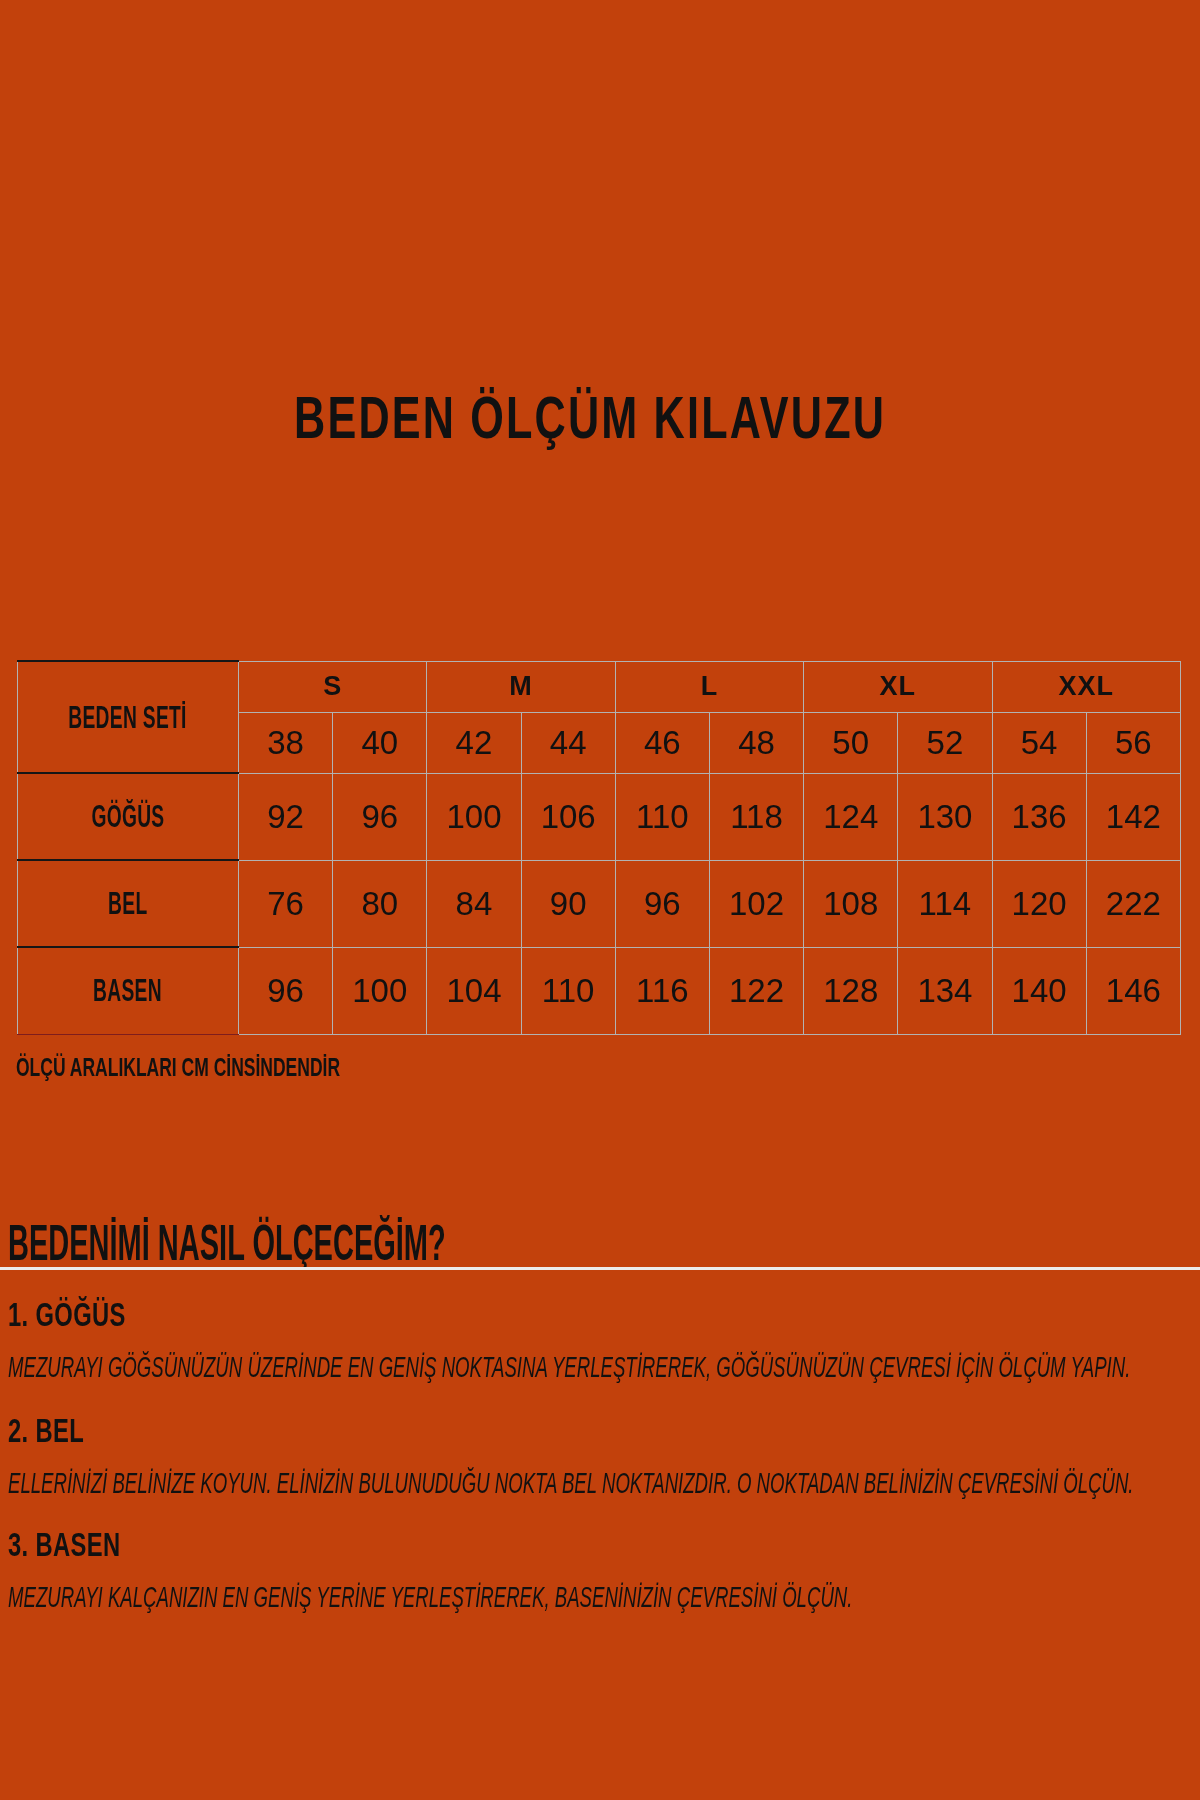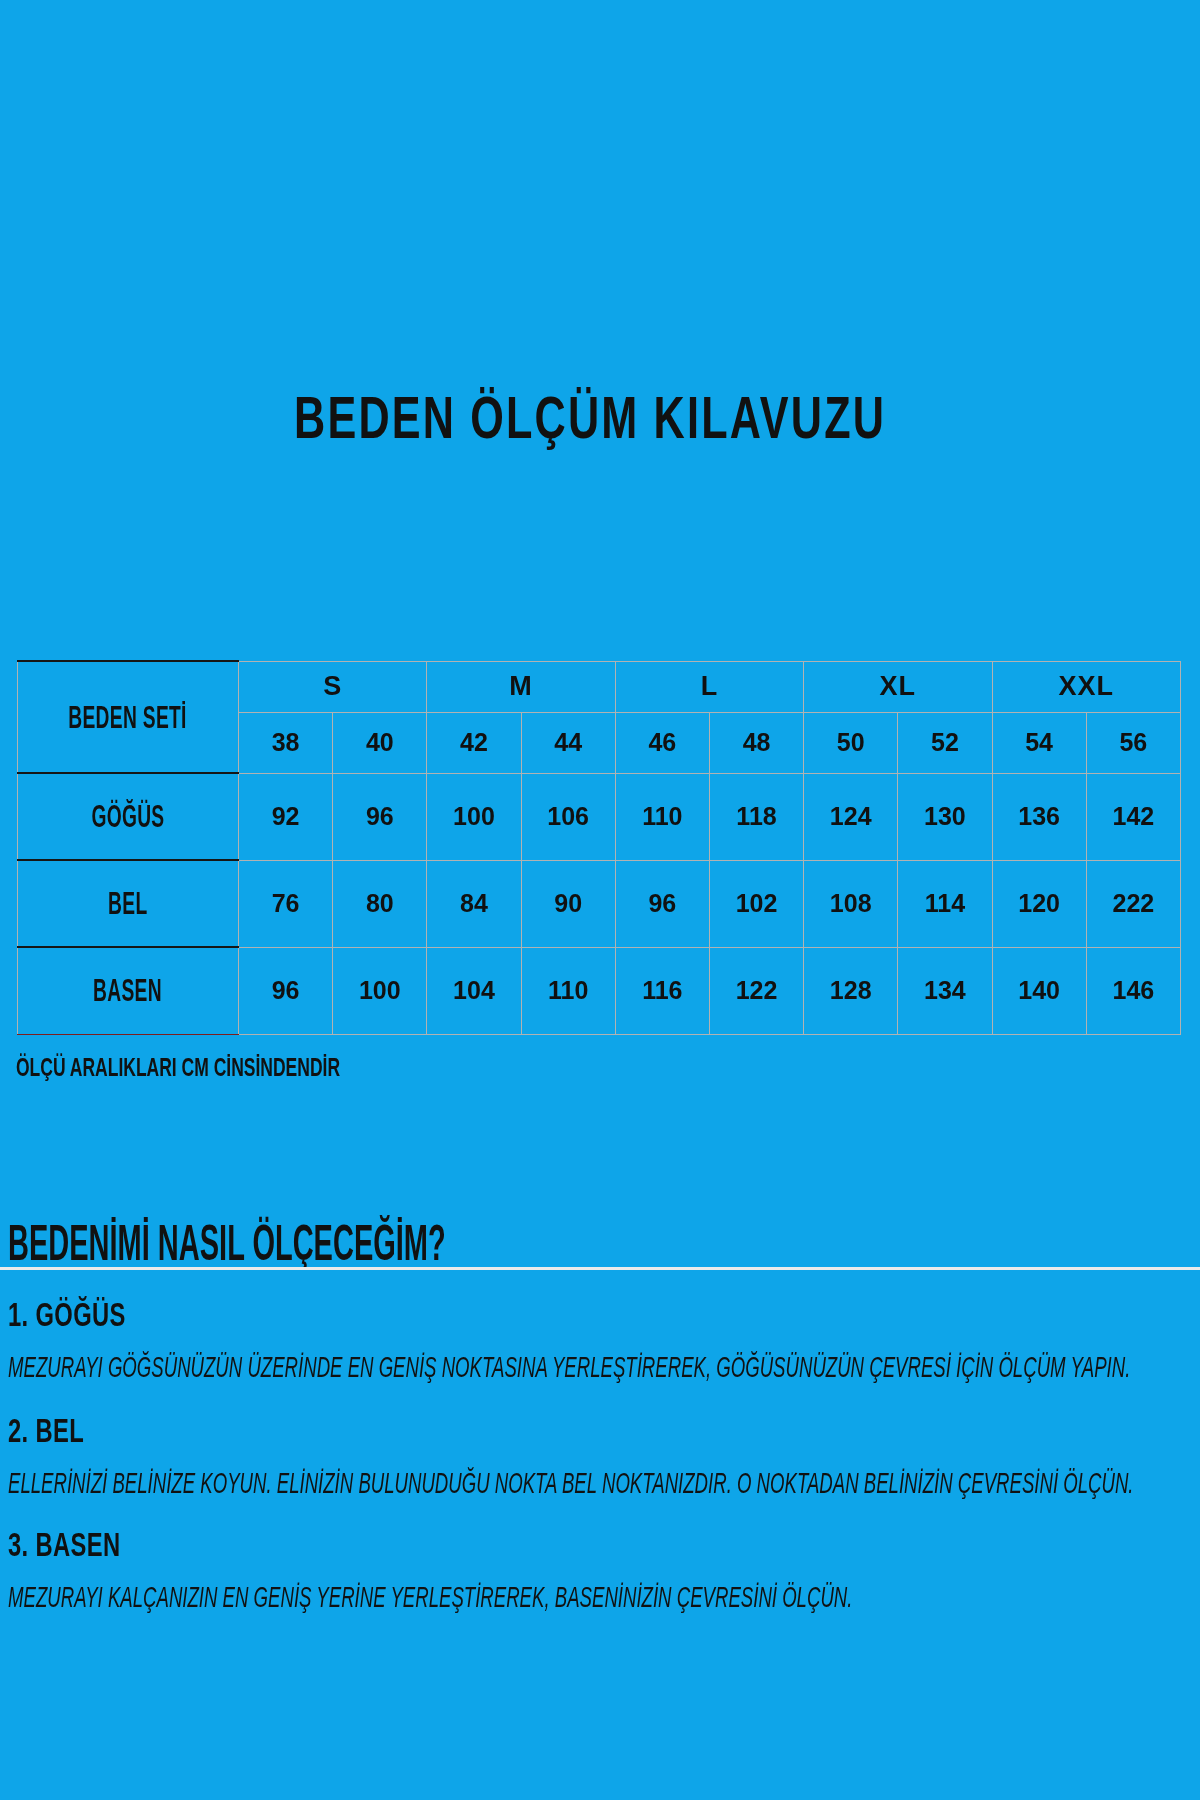--- a/index.html
+++ b/index.html
@@ -2,21 +2,21 @@
 <html><head>
 <meta charset="utf-8">
 <style>
   html, body { margin: 0; padding: 0; overflow: hidden; }
   body {
     width: 1200px; height: 1800px;
     background: #ffffff;
     color: #111111;
     font-family: "Liberation Sans", sans-serif;
   }
-  .page { position: relative; width: 1200px; height: 1800px; background: #0ea5e9; }
+  .page { position: relative; width: 1200px; height: 1800px; background: #c2410c; }
   .abs { position: absolute; }
   .cx { display: inline-block; white-space: nowrap; line-height: 1; }
 
   
   .title { top: 388px; left: 0; width: 1180px; text-align: center; }
   .title .cx {
     font-size: 60px; font-weight: 700; letter-spacing: 3px;
     transform: scaleX(0.72); transform-origin: center;
   }
 
@@ -38,21 +38,21 @@
   }
   .size-table td.label-cell {
     border-top: 2px solid #161616;
     border-bottom: 1px solid #7f1d1d;
     text-align: center;
   }
   .r-group { height: 51px; }
   .r-sizes { height: 61px; }
   .r-meas  { height: 87px; }
   .group-cell { font-size: 27px; font-weight: 700; letter-spacing: 1px; }
-  .num { font-size: 25px; font-weight: 700; }
+  .num { font-size: 33px; font-weight: 400; }
   .cond {
     display: inline-block; white-space: nowrap; line-height: 1;
     font-size: 31px; font-weight: 700; letter-spacing: 0.5px;
     transform: scaleX(0.62); transform-origin: center;
   }
 
   
   .note { top: 1055px; left: 16px; }
   .note .cx {
     font-size: 25px; font-weight: 700;

